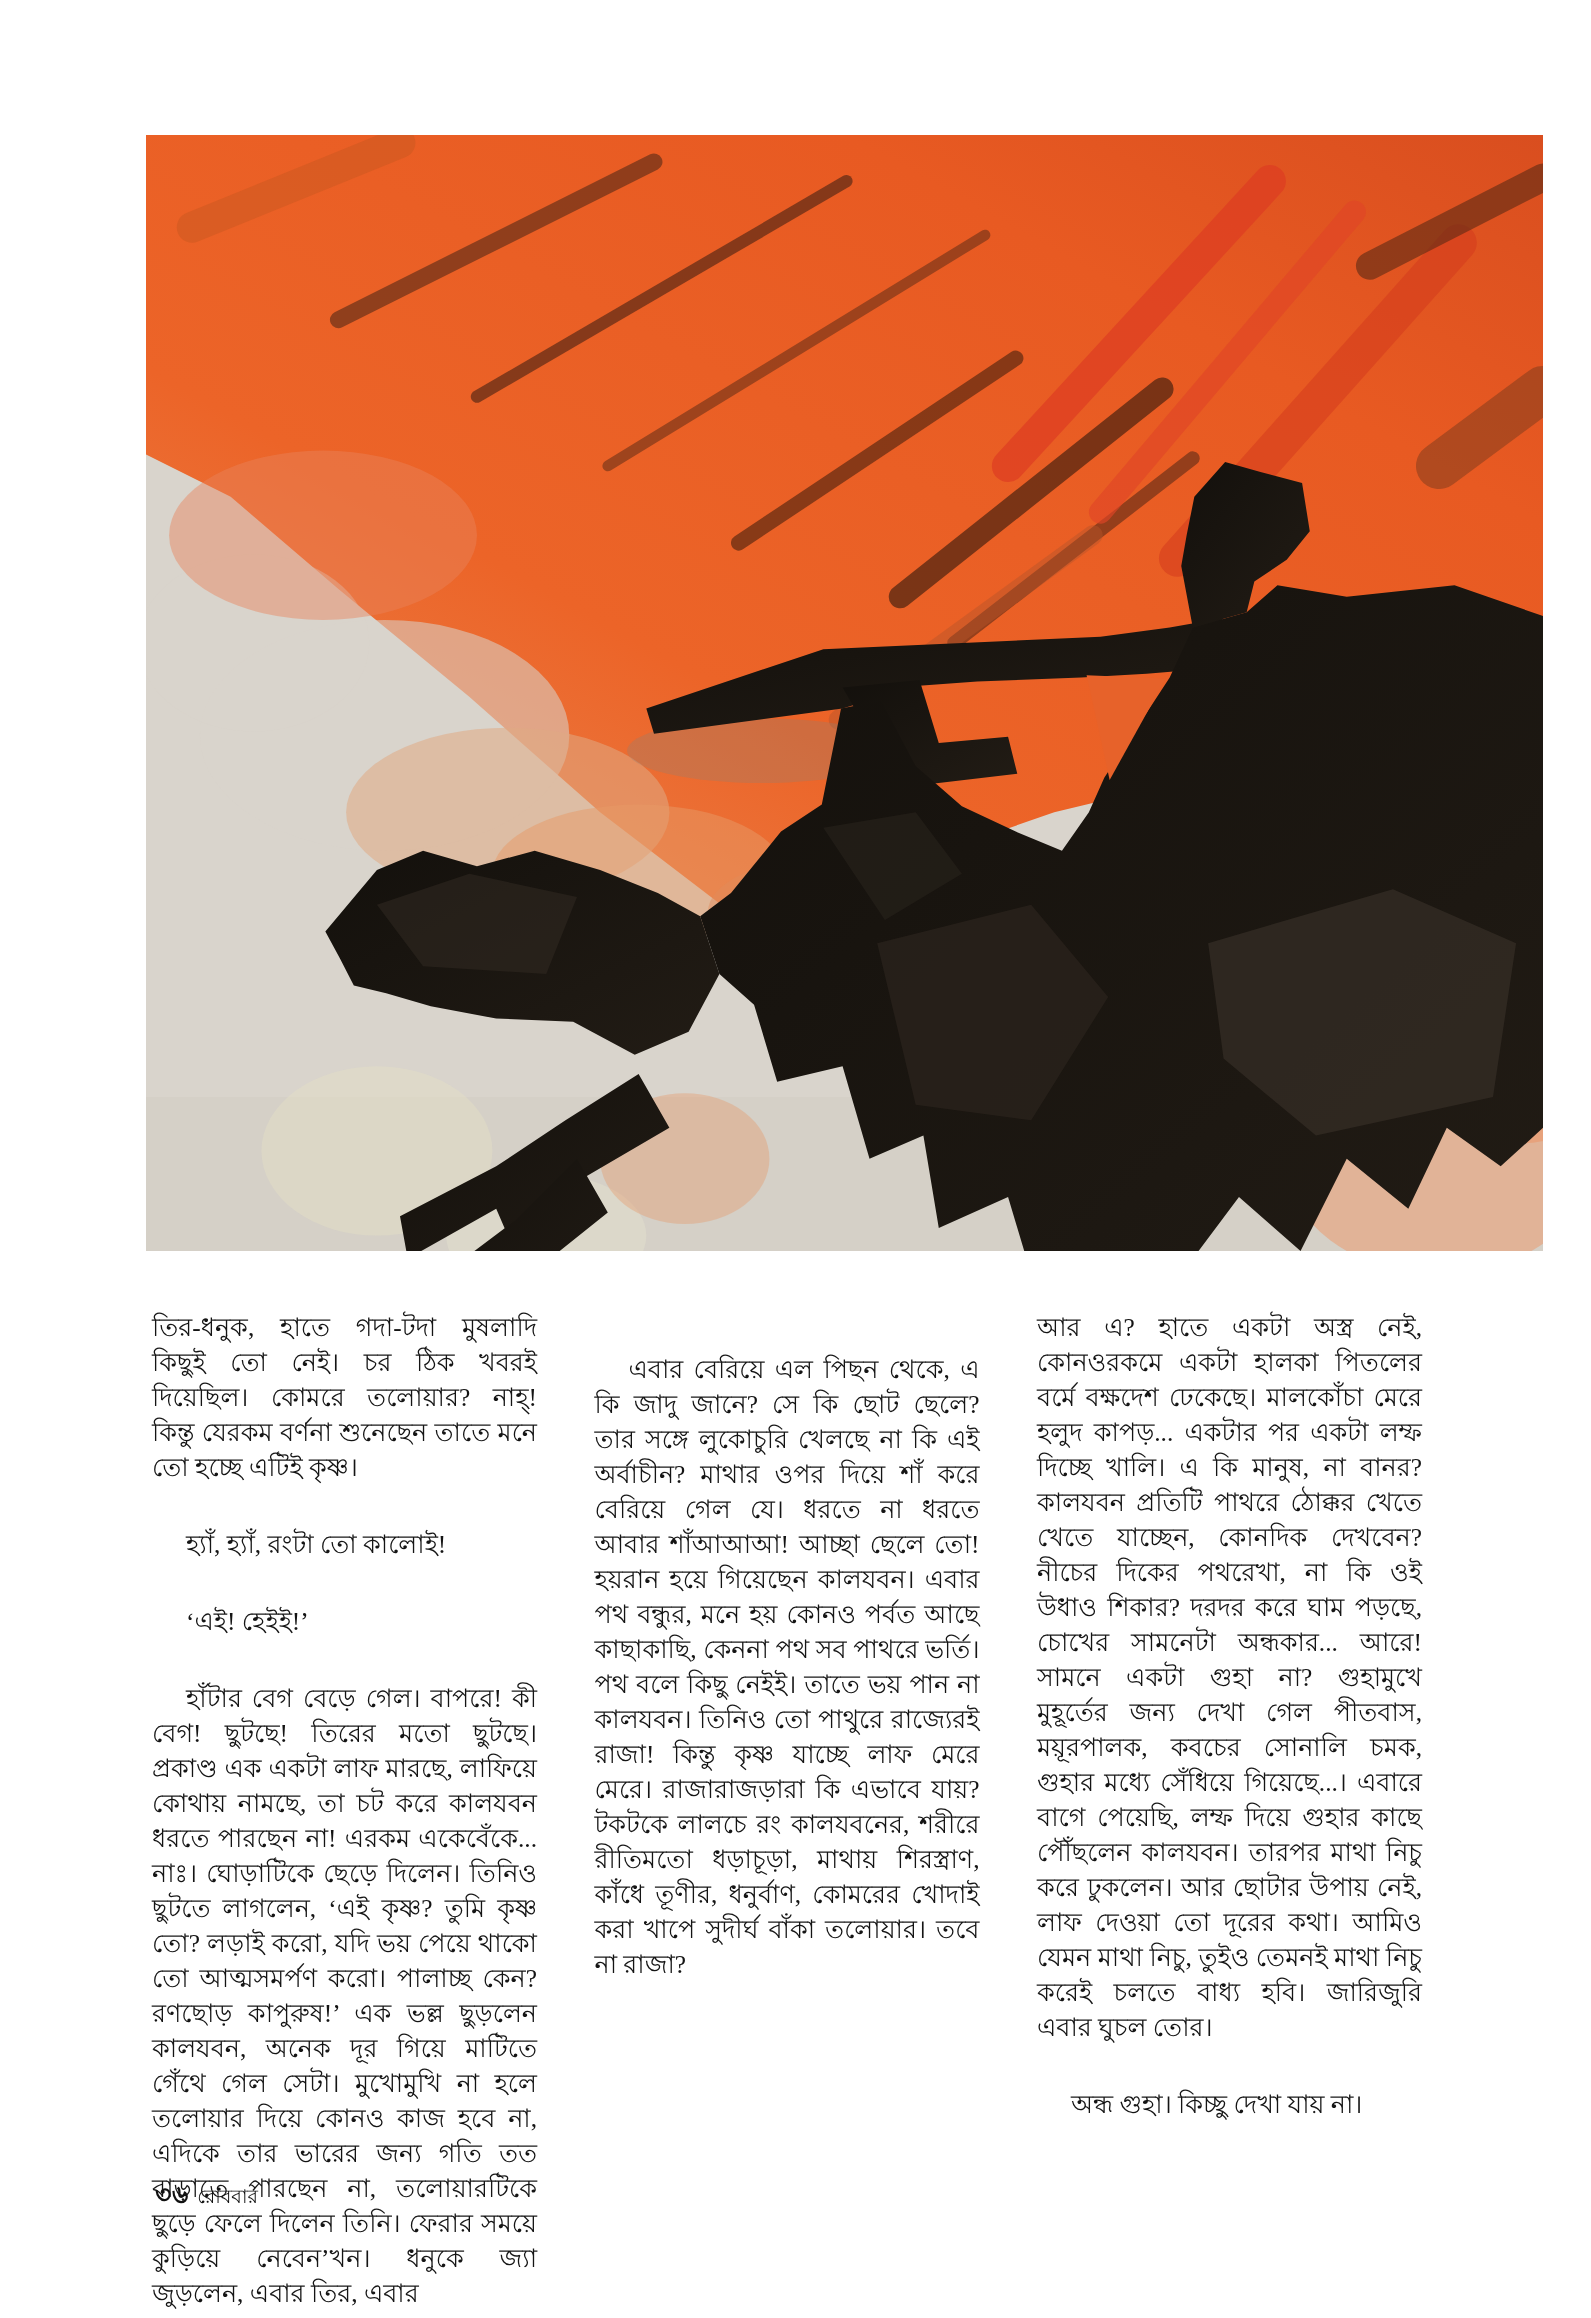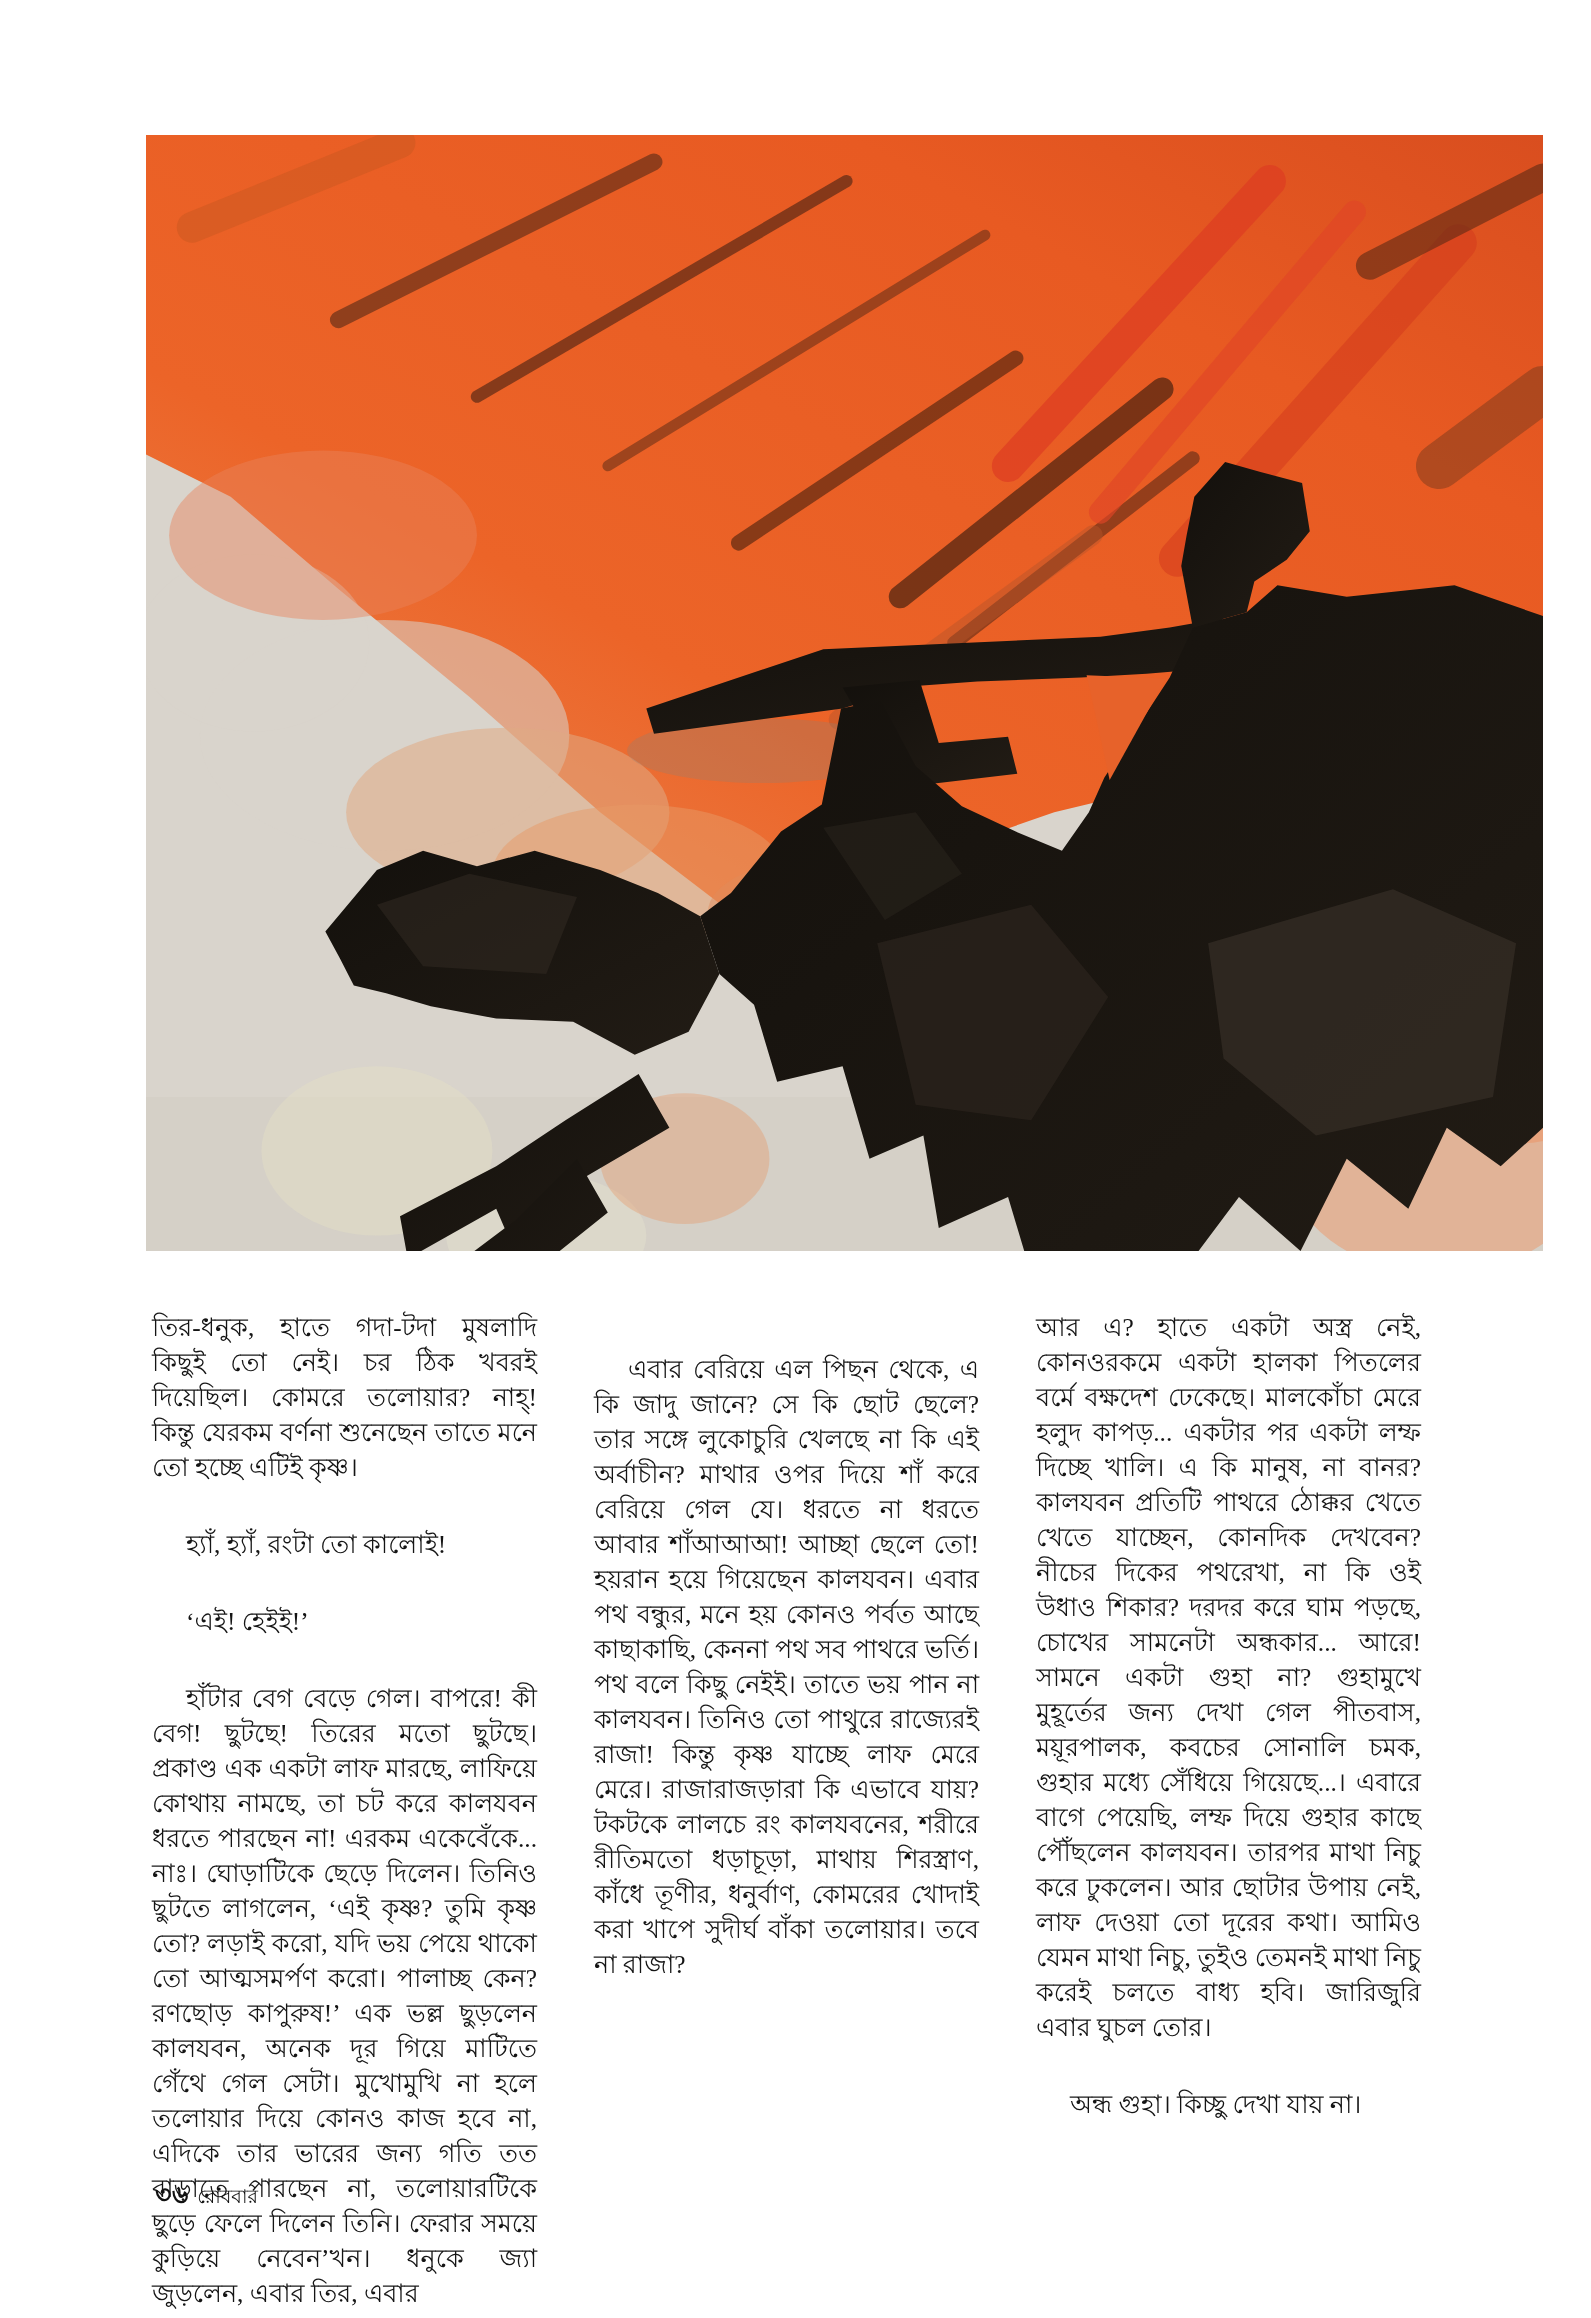--- a/index.html
+++ b/index.html
@@ -11,21 +11,21 @@
     overflow:hidden;
   }
   .artwork{
     position:absolute;left:146px;top:135px;
     width:1397px;height:1116px;
   }
   .artwork svg{display:block;width:100%;height:100%;}
   .text-area{
     position:absolute;left:152px;top:1310px;
     width:1270px;height:847px;
-    display:flex;gap:57px;
+    display:flex;gap:57px;justify-content:space-between;
   }
   .column{
     width:385px;
     font-size:25.4px;line-height:35px;
     text-align:justify;
     color:#141414;
     -webkit-hyphens:none;hyphens:none;
   }
   .para{margin:0;}
   .para.indent{text-indent:34px;margin-top:42px;}

